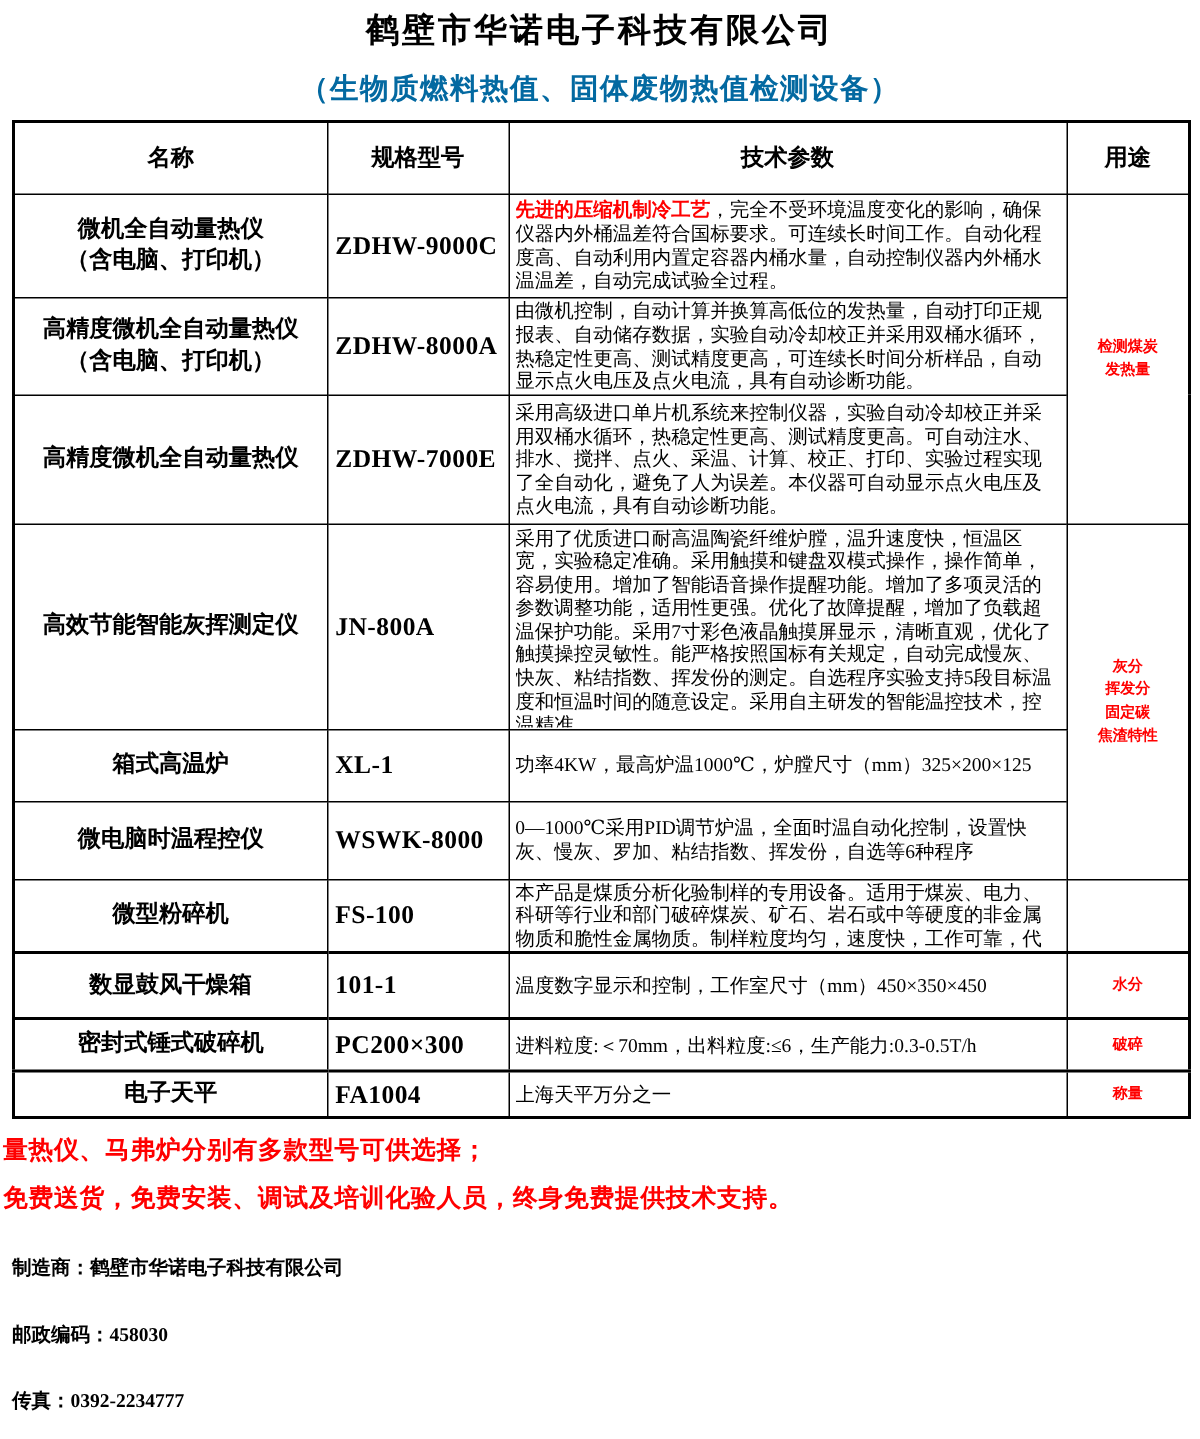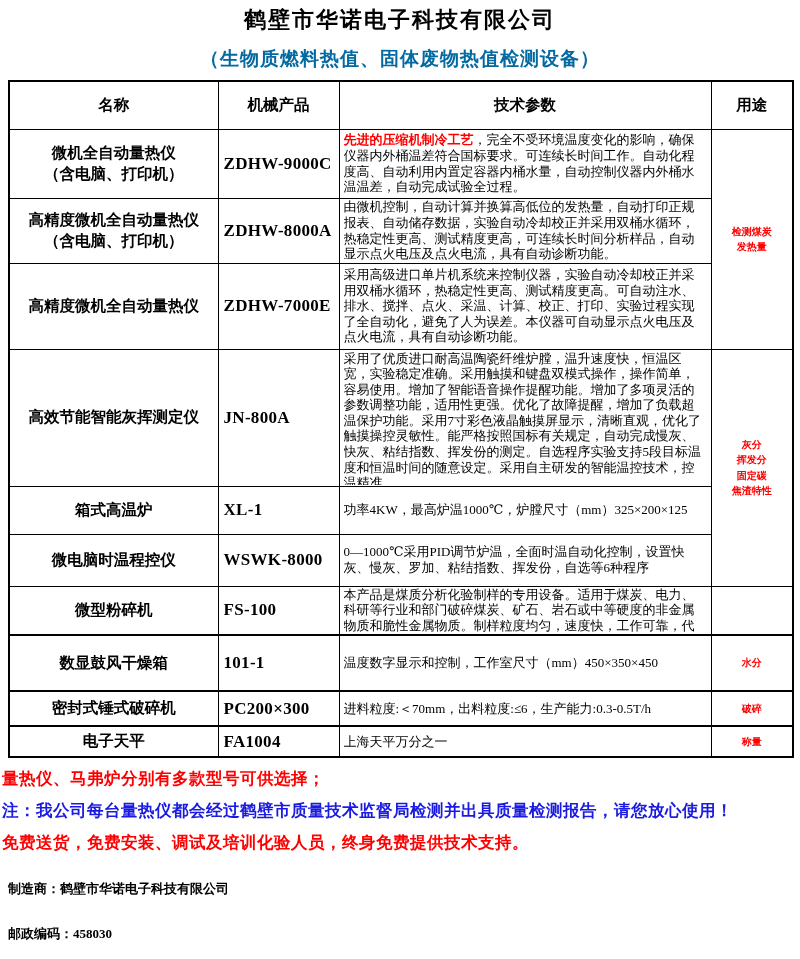--- a/index.html
+++ b/index.html
@@ -69,21 +69,21 @@
     color: #ff0000;
     text-align: center;
     line-height: 1.55;
     white-space: pre-line;
   }
   .red-lead { color: #ff0000; font-weight: bold; }
 
   .h-hdr { height: 48px; }
   .h1 { height: 69px; } .h2 { height: 65px; } .h3 { height: 86px; }
   .h4 { height: 137px; } .h5 { height: 48px; } .h6 { height: 52px; }
-  .h7 { height: 49px; } .h8 { height: 56px; } .h9 { height: 35px; }
+  .h7 { height: 49px; } .h8 { height: 44px; } .h9 { height: 35px; }
   .h10 { height: 31px; }
 
   .notes { margin: 11px 2px 0 2px; }
   .note {
     font-size: 16.5px;
     font-weight: bold;
     line-height: 19px;
     margin-bottom: 13px;
     letter-spacing: 0.5px;
   }
@@ -111,21 +111,21 @@
   <table class="products">
     <colgroup>
       <col style="width:209px">
       <col style="width:121px">
       <col style="width:372px">
       <col style="width:82px">
     </colgroup>
     <thead>
       <tr class="h-hdr">
         <th class="hdr">名称</th>
-        <th class="hdr">机械产品</th>
+        <th class="hdr">规格型号</th>
         <th class="hdr">技术参数</th>
         <th class="hdr">用途</th>
       </tr>
     </thead>
     <tbody>
       <tr class="h1">
         <td class="name">
           <div>微机全自动量热仪</div>
           <div>（含电脑、打印机）</div>
         </td>
@@ -210,21 +210,20 @@
         <td class="params">
           <div class="cellbox" style="max-height:29px"><span>上海天平万分之一</span></div>
         </td>
         <td class="usage">称量</td>
       </tr>
     </tbody>
   </table>
 
   <div class="notes">
     <div class="note note-red">量热仪、马弗炉分别有多款型号可供选择；</div>
-    <div class="note note-blue">注：我公司每台量热仪都会经过鹤壁市质量技术监督局检测并出具质量检测报告，请您放心使用！</div>
     <div class="note note-red">免费送货，免费安装、调试及培训化验人员，终身免费提供技术支持。</div>
   </div>
 
   <div class="footer">
     <div class="footer-line">制造商：鹤壁市华诺电子科技有限公司</div>
     <div class="footer-line">邮政编码：458030</div>
     <div class="footer-line">传真：0392-2234777</div>
 
   </div>
 

